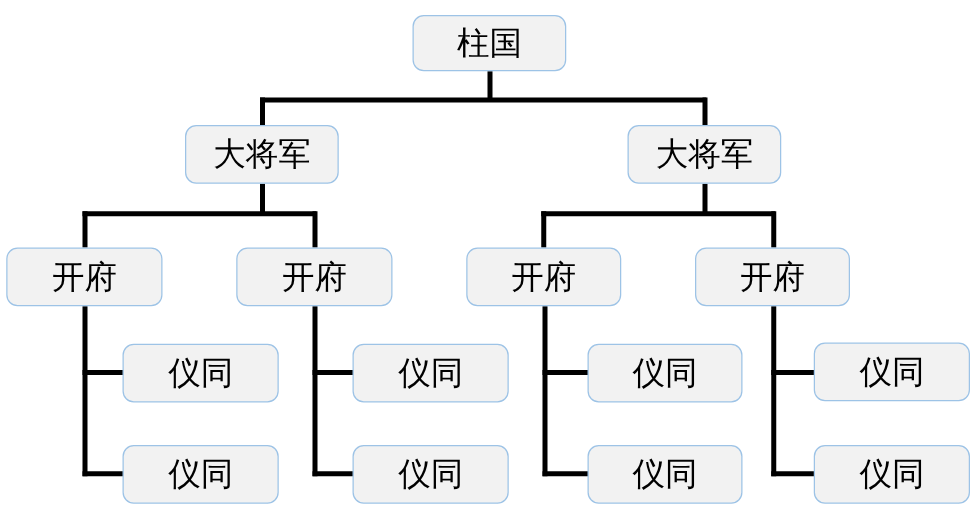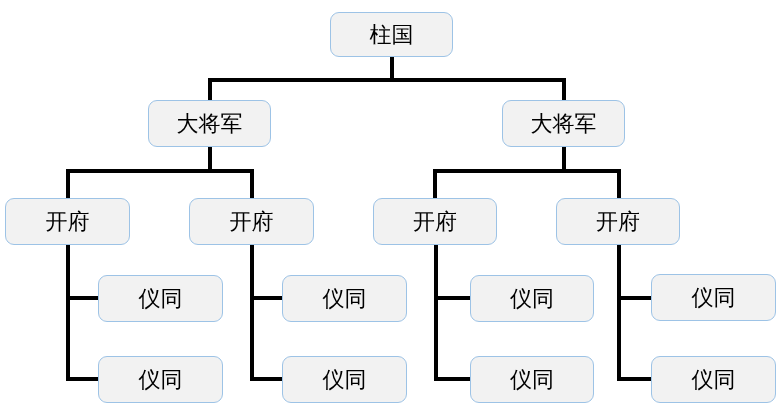--- a/index.html
+++ b/index.html
@@ -23,21 +23,21 @@
     background:var(--box-fill);
     border:1.5px solid var(--box-border);
     border-radius:9px;
     display:flex;
     align-items:center;
     justify-content:center;
     z-index:2;
   }
   .node span{
     color:var(--text);
-    font-size:22px;
+    font-size:26px;
     line-height:1;
     white-space:nowrap;
     text-align:center;
   }
   .line{
     position:absolute;
     background:var(--connector);
     z-index:1;
   }
 </style>

